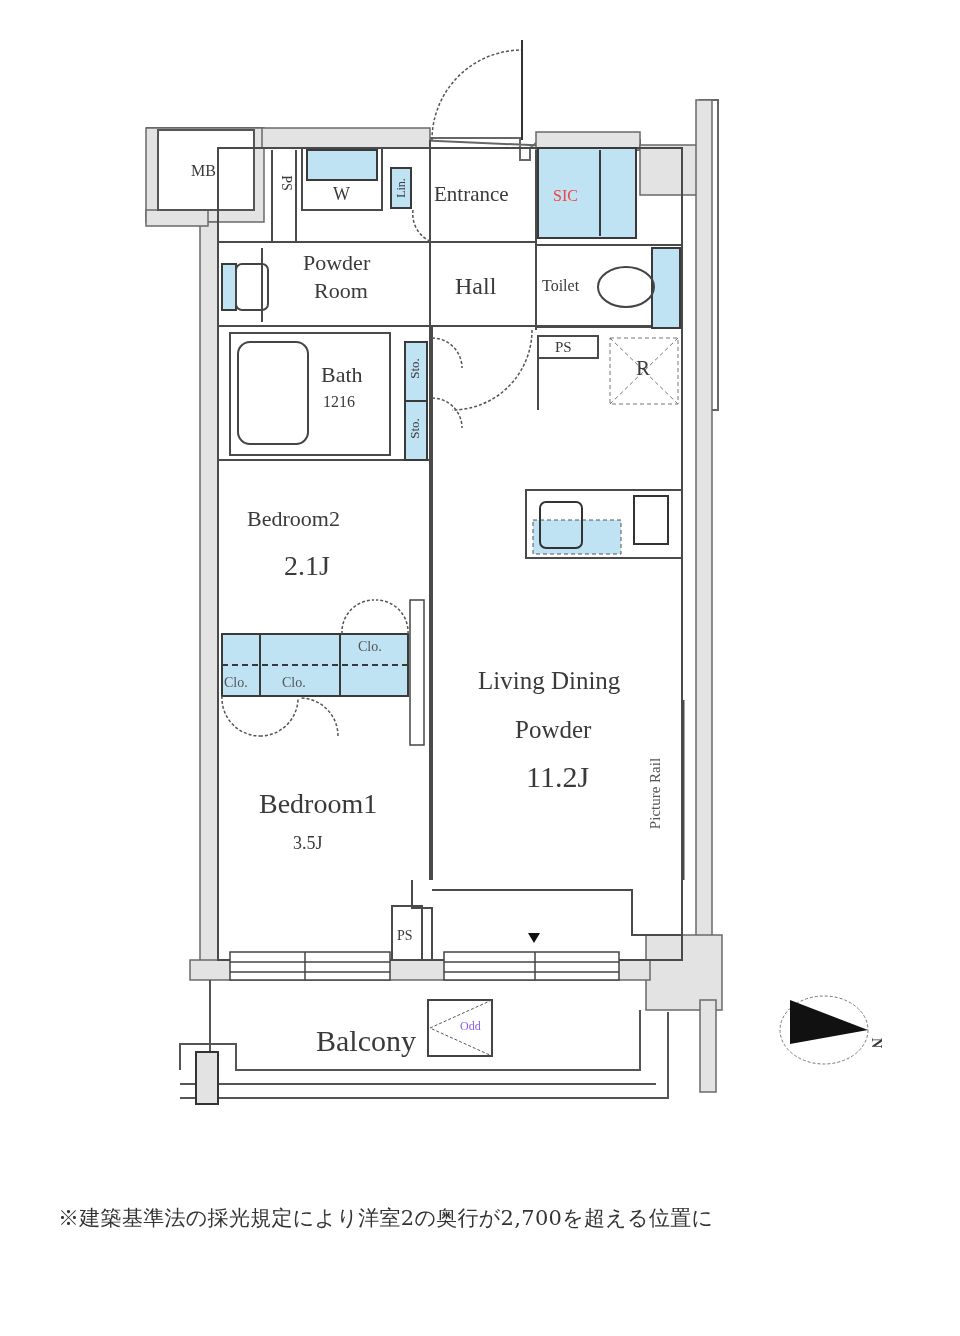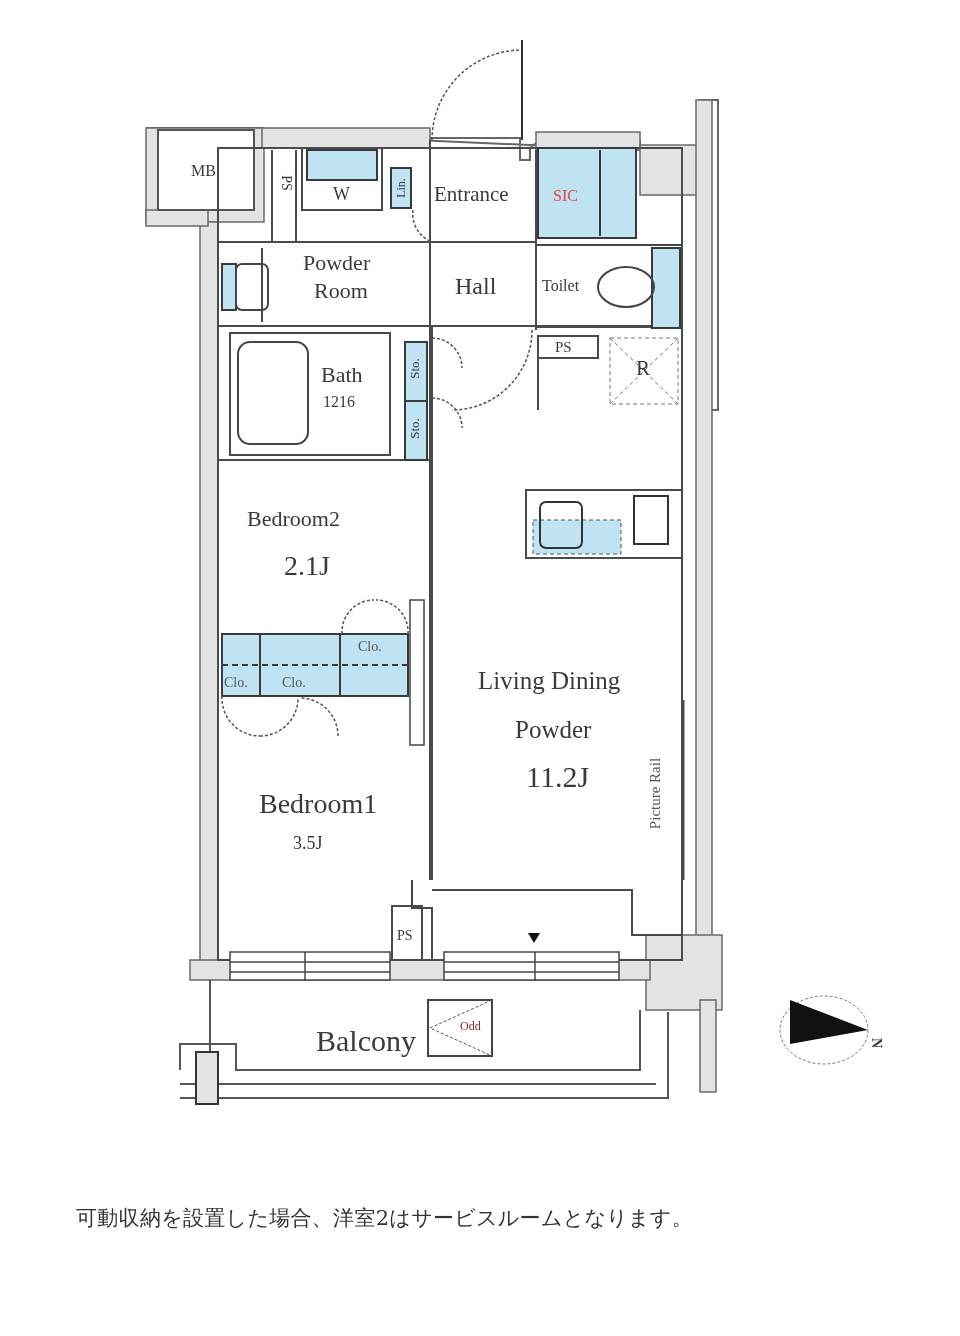--- a/index.html
+++ b/index.html
@@ -178,18 +178,18 @@
 <div class="lbl" style="left:224px;top:676px;font-size:14px;color:#555;">Clo.</div>
 <div class="lbl" style="left:282px;top:676px;font-size:14px;color:#555;">Clo.</div>
 <div class="lbl" style="left:478px;top:668px;font-size:25px;">Living Dining</div>
 <div class="lbl" style="left:515px;top:717px;font-size:25px;">Powder</div>
 <div class="lbl" style="left:526px;top:762px;font-size:30px;">11.2J</div>
 <div class="lbl" style="left:620px;top:786px;font-size:15px;transform:rotate(-90deg);color:#555;">Picture Rail</div>
 <div class="lbl" style="left:259px;top:790px;font-size:28px;">Bedroom1</div>
 <div class="lbl" style="left:293px;top:834px;font-size:18px;">3.5J</div>
 <div class="lbl" style="left:397px;top:929px;font-size:14px;">PS</div>
 <div class="lbl" style="left:316px;top:1026px;font-size:30px;">Balcony</div>
-<div class="lbl" style="left:460px;top:1020px;font-size:12px;color:#7f1d1d;">Odd</div>
+<div class="lbl" style="left:460px;top:1020px;font-size:12px;color:#8b5cf6;">Odd</div>
 <div class="lbl" style="left:871px;top:1036px;font-size:14px;font-weight:bold;transform:rotate(90deg);">N</div>
 
 <div class="note">
-  <div class="l2">可動収納を設置した場合、洋室2はサービスルームとなります。</div>
+  <div>※建築基準法の採光規定により洋室2の奥行が2,700を超える位置に</div>
 </div>
 
 </body></html>

